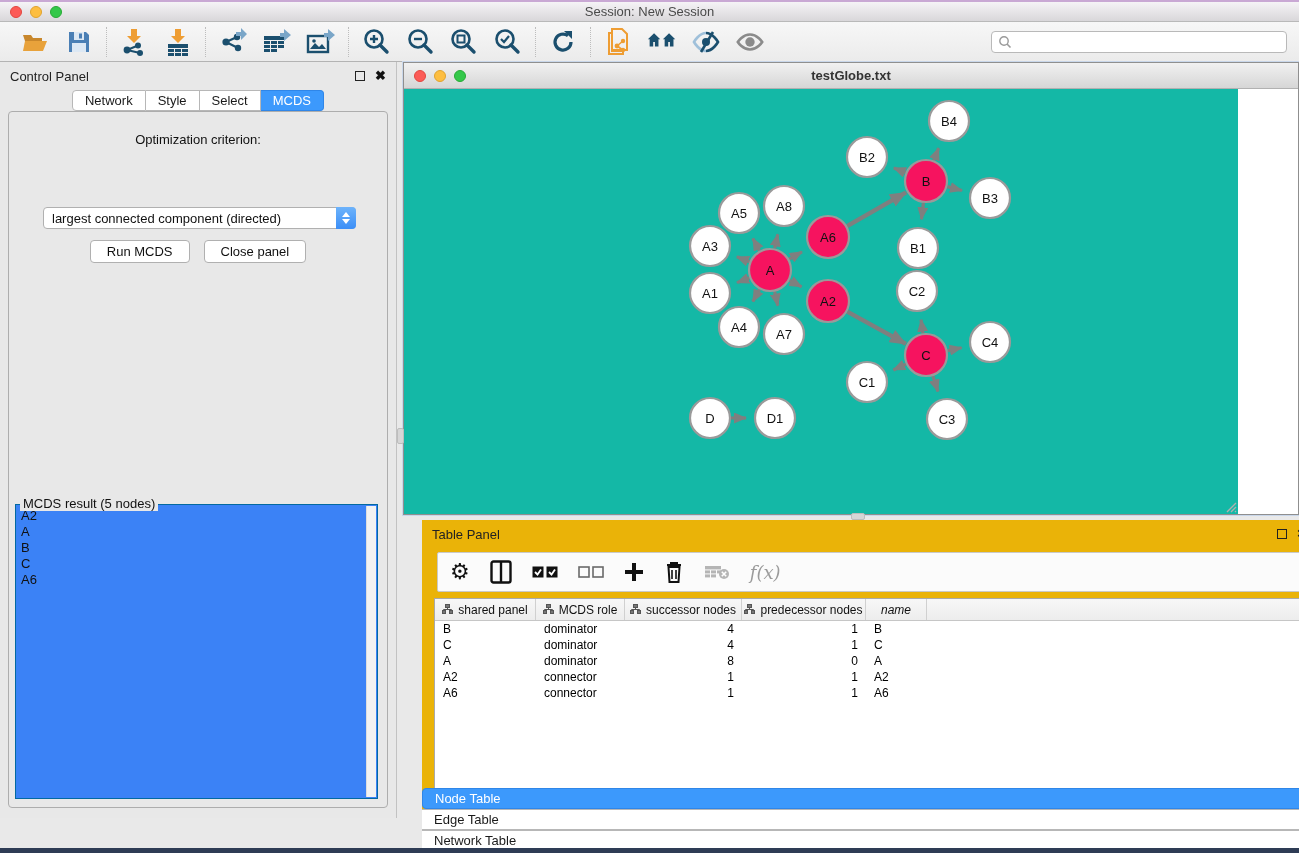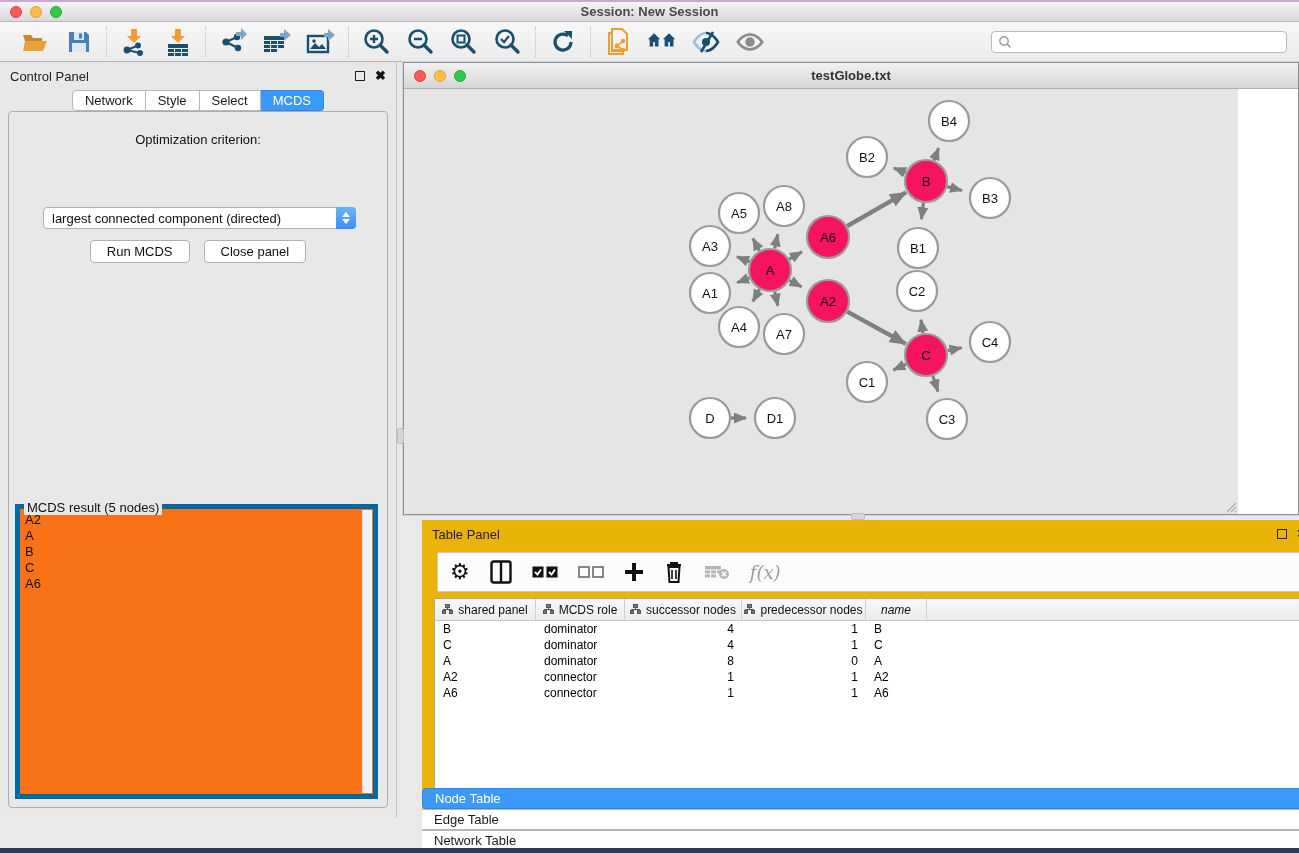--- a/index.html
+++ b/index.html
@@ -5,21 +5,21 @@
   * { margin:0; padding:0; box-sizing:border-box; }
   html,body { width:1299px; height:853px; font-family:"Liberation Sans", sans-serif; }
   .app { position:relative; width:1299px; height:853px; background:#e9e9e9; overflow:hidden;
          -webkit-font-smoothing:antialiased; }
 
   
   .titlebar { position:absolute; left:0; top:0; width:1299px; height:22px;
     background:linear-gradient(#f5f3f6,#d9d7da); border-top:2px solid #c9a8d4;
     border-bottom:1px solid #b9b9b9; display:flex; align-items:center; }
   .titlebar .title { position:absolute; left:0; right:0; text-align:center;
-    font-size:13px; color:#4a4a4a;font-weight:bold; }
+    font-size:13px; color:#4a4a4a; }
   .lights { display:flex; gap:8px; margin-left:10px; }
   .light { width:12px; height:12px; border-radius:50%; }
   .light.red { background:#fc5b57; border:1px solid #e2463f; }
   .light.yellow { background:#fdbe41; border:1px solid #e0a32e; }
   .light.green { background:#34c84a; border:1px solid #27aa35; }
 
   
   .toolbar { position:absolute; left:0; top:22px; width:1299px; height:40px;
     background:linear-gradient(#f7f7f7,#ebebeb); border-bottom:1px solid #b3b3b3;
     display:flex; align-items:center; padding:0 8px; }
@@ -58,37 +58,37 @@
     align-items:center; justify-content:center; gap:2px; }
   .dd-stepper .tri-up { width:0; height:0; border-left:4px solid transparent;
     border-right:4px solid transparent; border-bottom:5px solid #fff; }
   .dd-stepper .tri-down { width:0; height:0; border-left:4px solid transparent;
     border-right:4px solid transparent; border-top:5px solid #fff; }
   .cp-buttons { position:absolute; left:0; right:0; top:128px; display:flex;
     justify-content:center; gap:14px; }
   .push-btn { background:#fff; border:1px solid #b0b0b0; border-radius:4px;
     font-size:13px; color:#111; padding:3px 16px; font-family:"Liberation Sans",sans-serif; }
   .result-box { position:absolute; left:6px; right:9px; top:392px; bottom:8px;
-    border:5px solid #0369a1; background:#f97316; }
+    border:1px solid #0369a1; background:#3b82f6; }
   .result-legend { position:absolute; top:-9px; left:4px; background:#e8e8e8;
     font-size:13px; color:#111; padding:0 3px; }
   .result-list { position:absolute; inset:3px 12px 3px 3px; overflow:hidden;
     font-size:13px; color:#111; }
   .result-list .ritem { line-height:16px; padding-left:2px; }
   .result-scroll { position:absolute; top:1px; bottom:1px; right:1px; width:10px;
     background:#f2f2f2; border-left:1px solid #ddd; }
 
   
   .net-window { position:absolute; left:403px; top:62px; width:896px; height:453px;
     background:#fff; border:1px solid #8f8f8f; box-shadow:0 0 0 1px #c9d7ea; }
   .net-titlebar { height:26px; background:linear-gradient(#f1f1f1,#d6d6d6);
     border-bottom:1px solid #b1b1b1; display:flex; align-items:center; position:relative; }
   .net-titlebar .title { position:absolute; left:0; right:0; text-align:center;
     font-size:13px; color:#333;font-weight:bold; }
-  .net-canvas { position:relative; width:834px; height:425px; background:#e5e5e5; overflow:hidden; }
+  .net-canvas { position:relative; width:834px; height:425px; background:#14b8a6; overflow:hidden; }
   .resize-grip { position:absolute; right:1px; bottom:1px; width:13px; height:13px; }
   .splitter-h { position:absolute; left:403px; top:515px; width:896px; height:5px; }
   .splitter-h .grip { position:absolute; left:50%; top:-2px; width:14px; height:7px;
     background:#d6d6d6; border:1px solid #bdbdbd; border-radius:2px; }
   .splitter-v-grip { position:absolute; left:397px; top:428px; width:7px; height:16px;
     background:#d6d6d6; border:1px solid #bdbdbd; border-radius:2px; }
 
   
   .table-panel { position:absolute; left:422px; top:520px; width:896px; height:298px;
     background:#eab308; }

